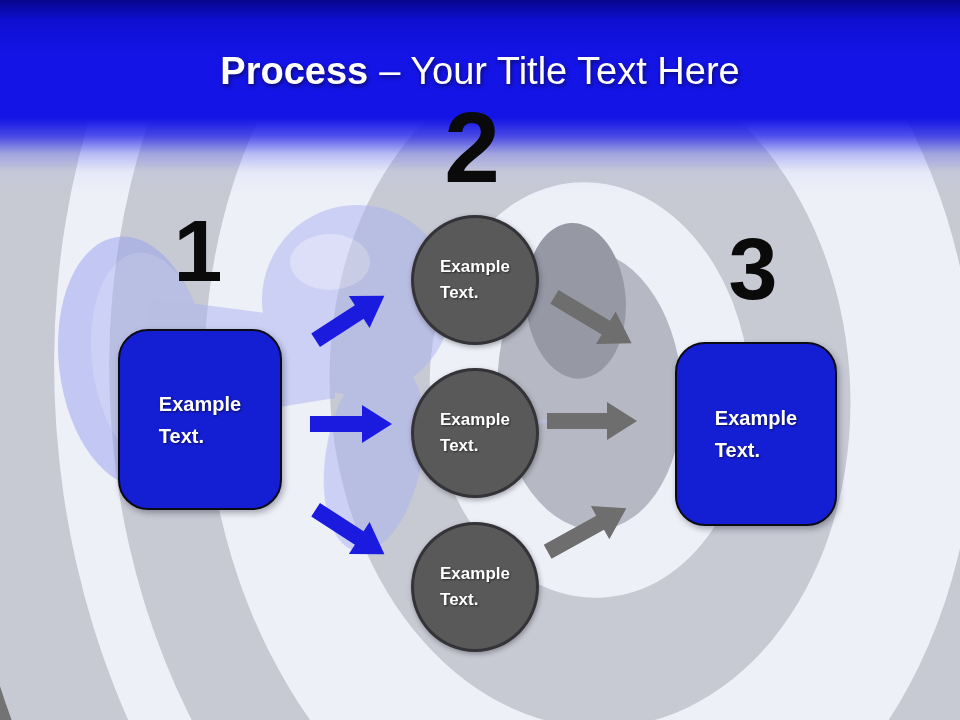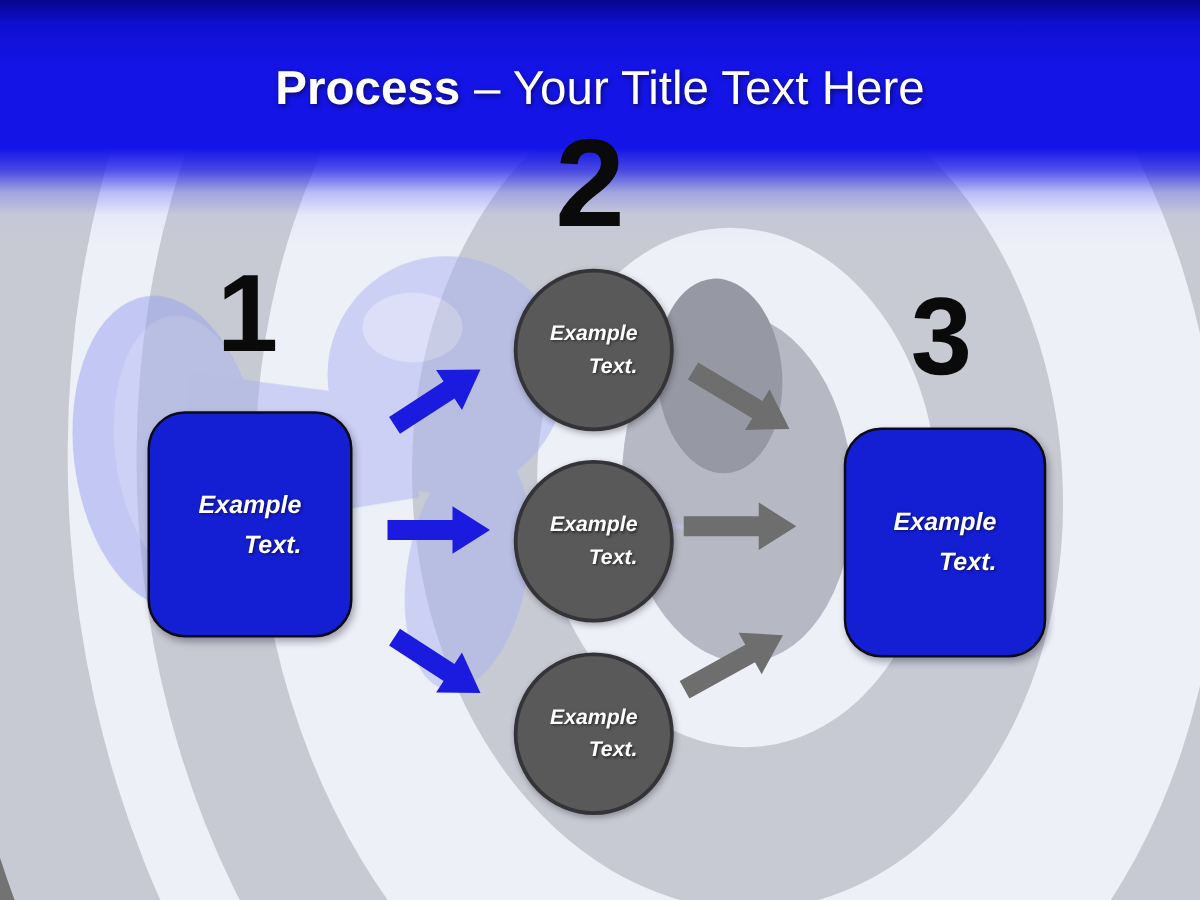--- a/index.html
+++ b/index.html
@@ -45,21 +45,21 @@
   .gray-circle{
     position:absolute;z-index:4;width:122px;height:124px;border-radius:50%;
     border:3px solid #333338;background:#595959;
     display:flex;align-items:center;justify-content:center;
     box-shadow:1px 2px 5px rgba(20,20,30,0.35);
   }
   #circ1{left:411px;top:215px;}
   #circ2{left:411px;top:368px;}
   #circ3{left:411px;top:522px;}
   .shape-label{
-    color:#ffffff;font-weight:700;font-style:italic;text-align:right;
+    color:#ffffff;font-weight:700;text-align:left;
     white-space:pre-line;text-shadow:1px 1px 2px rgba(0,0,0,0.55);
   }
   .blue-box .shape-label{font-size:20px;line-height:1.6;}
   .gray-circle .shape-label{font-size:17px;line-height:1.55;}
   .arrows-svg{position:absolute;left:0;top:0;z-index:3;}
 </style>
 </head>
 <body>
 
 <div class="slide">

